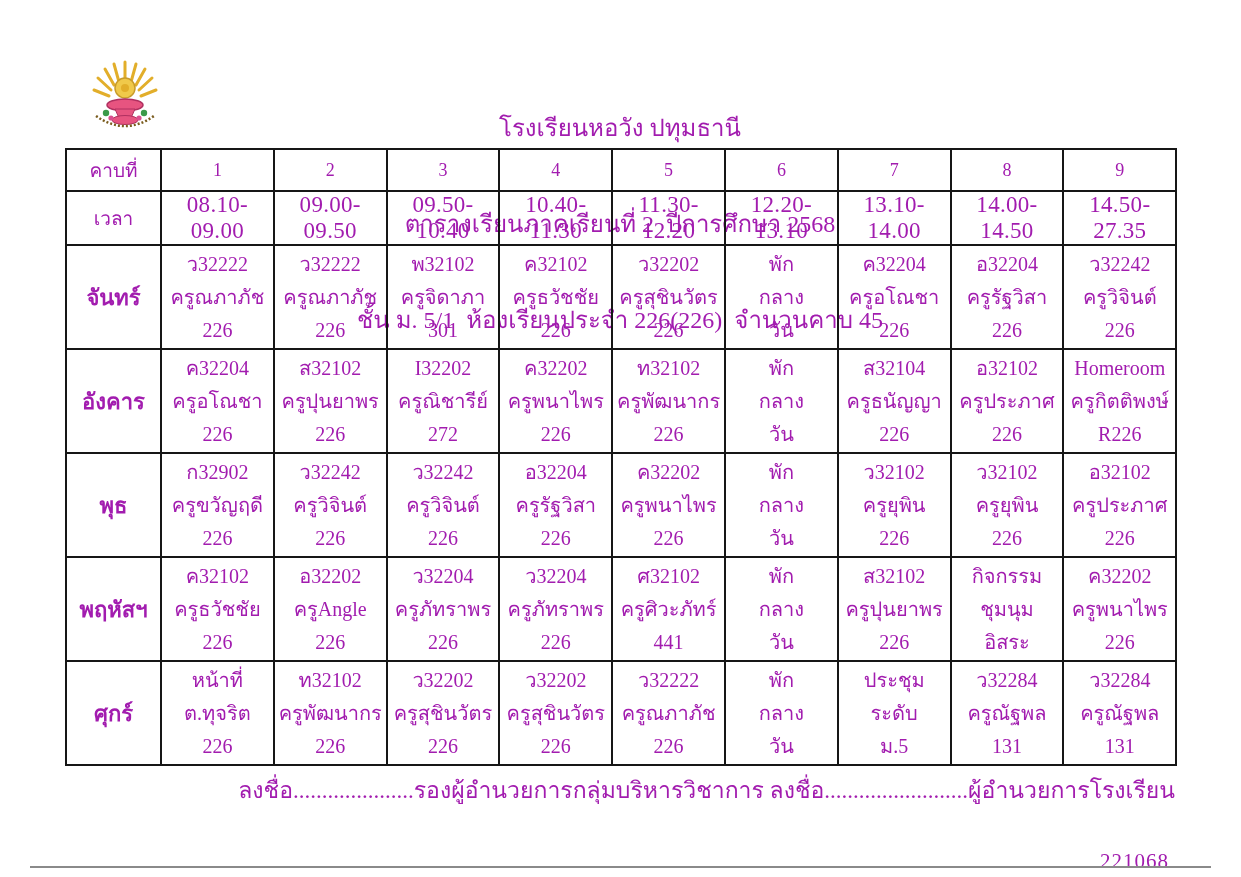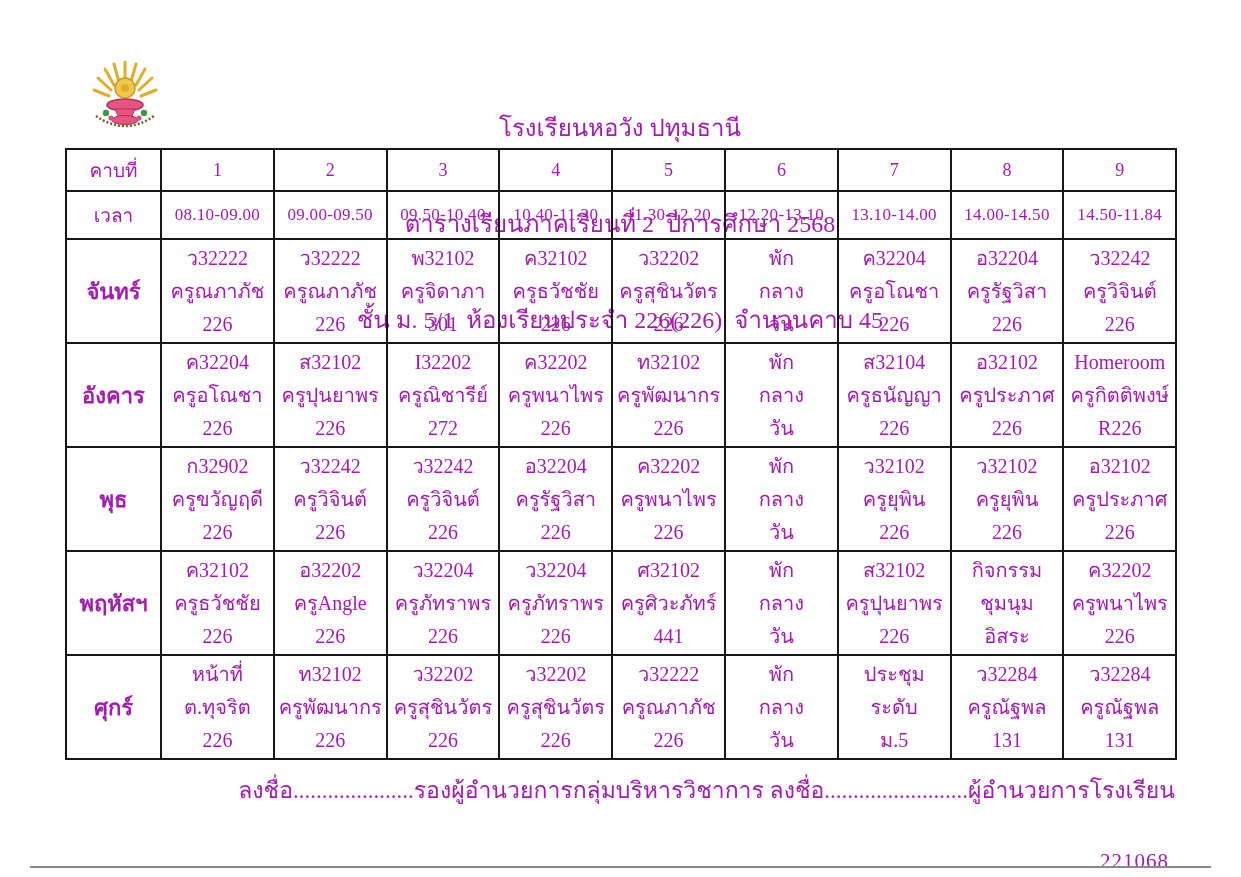--- a/index.html
+++ b/index.html
@@ -42,21 +42,21 @@
     text-align: center;
     vertical-align: middle;
     padding: 0;
     overflow: hidden;
   }
   tr.head-row  { height: 42px; }
   tr.time-row  { height: 48px; margin-top: 18px; }
   tr.day-row   { height: 104px; }
   .hcell  { font-size: 19px; }
   .pcell  { font-size: 18px; }
-  .tcell  { font-size: 17px; letter-spacing: 0.3px; }
+  .tcell  { font-size: 23px; letter-spacing: 0.3px; }
   .daycell { font-size: 22px; font-weight: bold; }
   .slot   { font-size: 20px; margin-top: 28px; }
   .slot .line { line-height: 33px; }
   .sig {
     position: absolute;
     left: 65px;
     top: 772px;
     width: 1110px;
     text-align: right;
     font-size: 23px;
@@ -136,21 +136,21 @@
       <tr id="time-row" class="time-row">
         <td class="hcell">เวลา</td>
       <td class="tcell">08.10-09.00</td>
           <td class="tcell">09.00-09.50</td>
           <td class="tcell">09.50-10.40</td>
           <td class="tcell">10.40-11.30</td>
           <td class="tcell">11.30-12.20</td>
           <td class="tcell">12.20-13.10</td>
           <td class="tcell">13.10-14.00</td>
           <td class="tcell">14.00-14.50</td>
-          <td class="tcell">14.50-11.84</td>
+          <td class="tcell">14.50-27.35</td>
         </tr>
     <tr class="day-row">
           <td class="daycell">จันทร์</td>
           <td class="slot">
             <div class="line">ว32222</div>
             <div class="line">ครูณภาภัช</div>
             <div class="line">226</div>
           </td>
           <td class="slot">
             <div class="line">ว32222</div>

